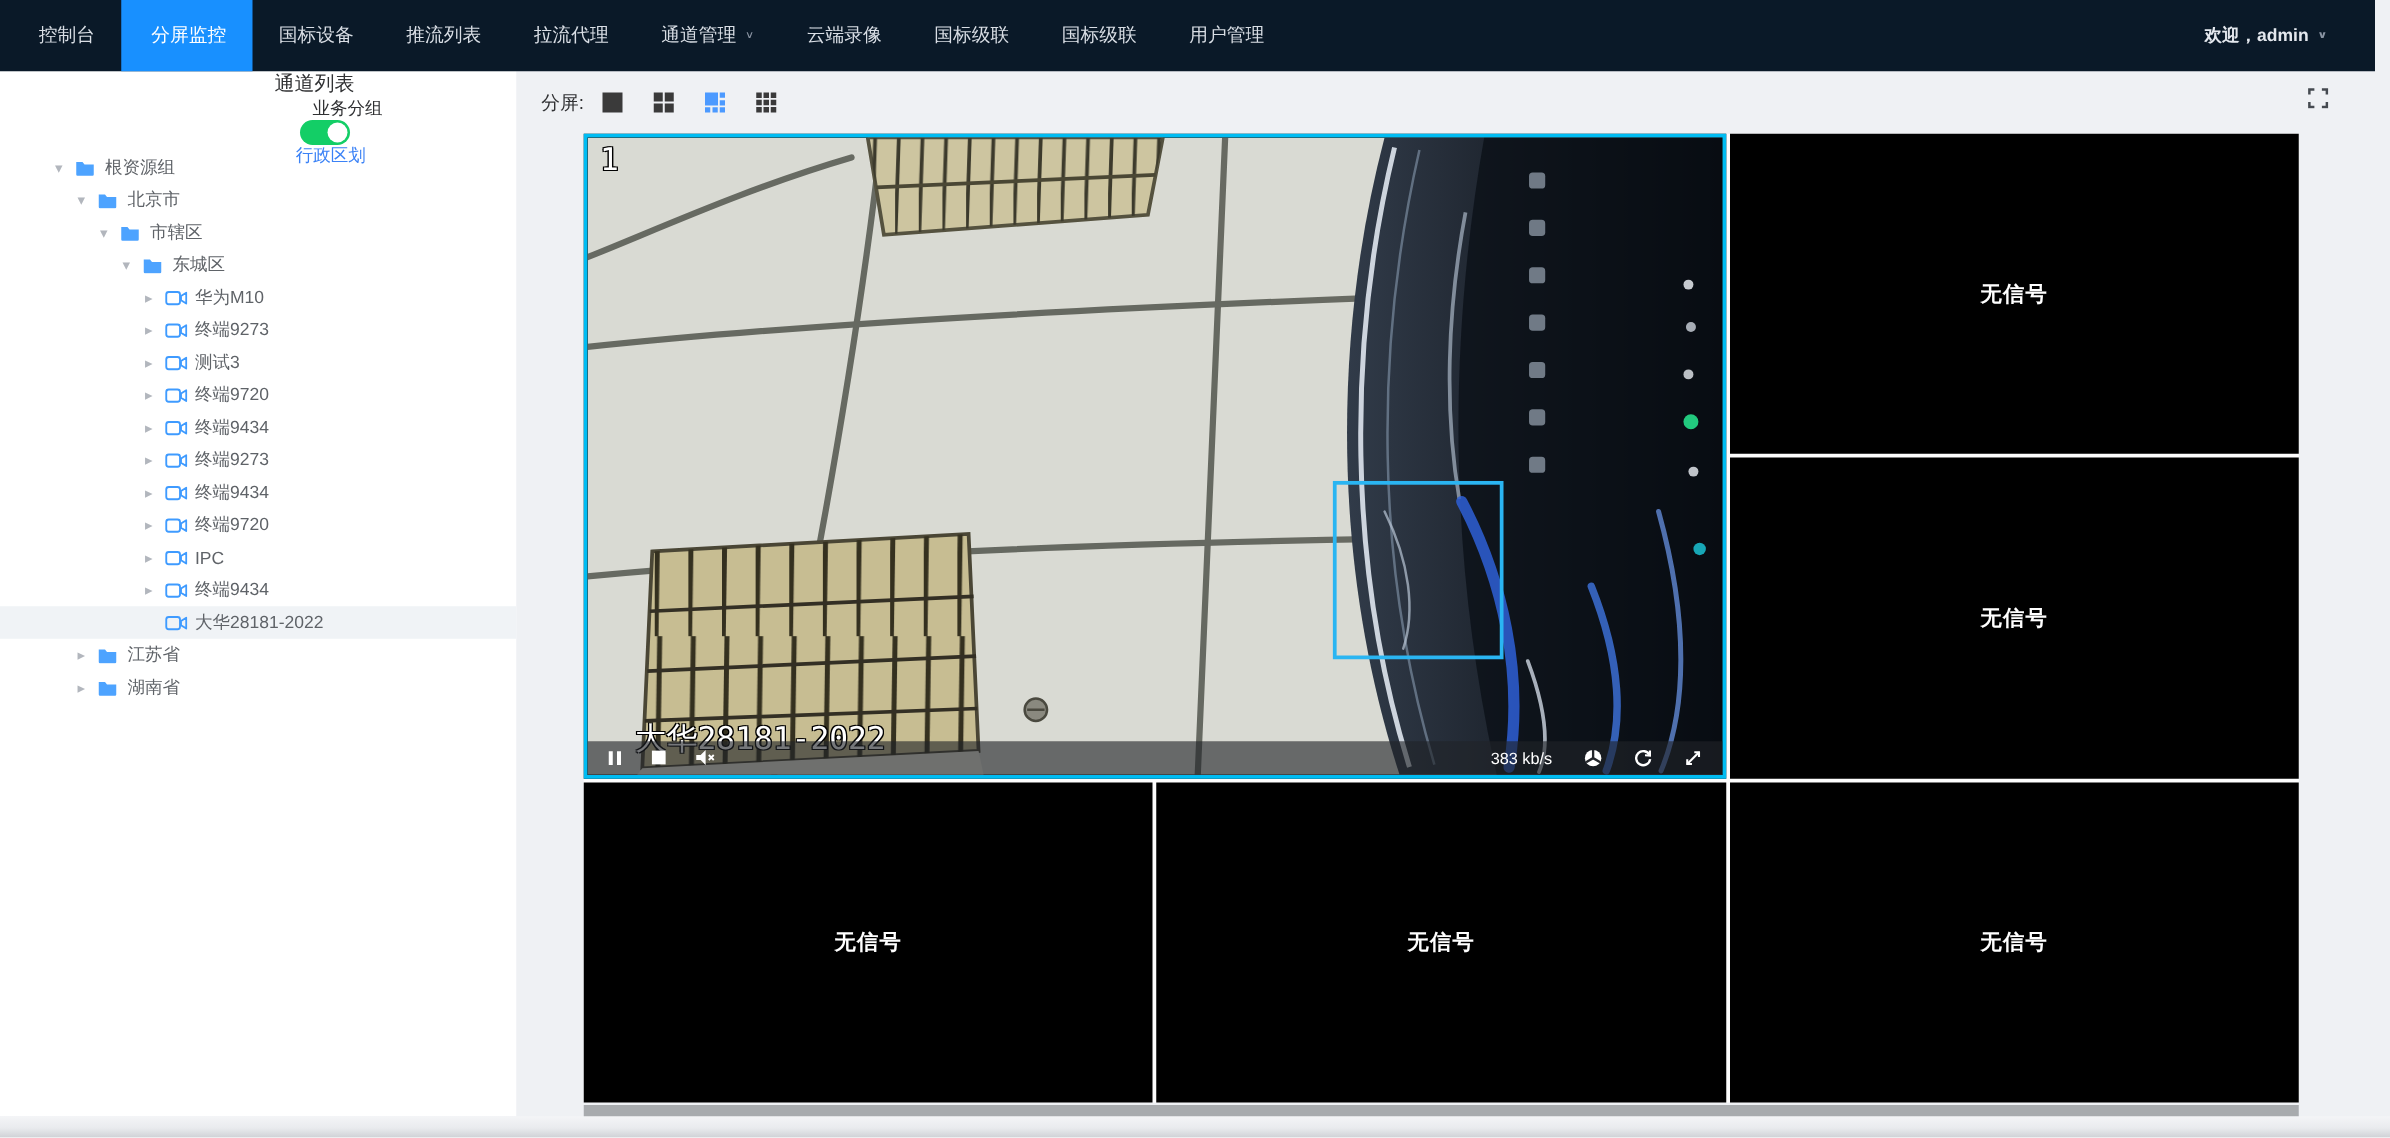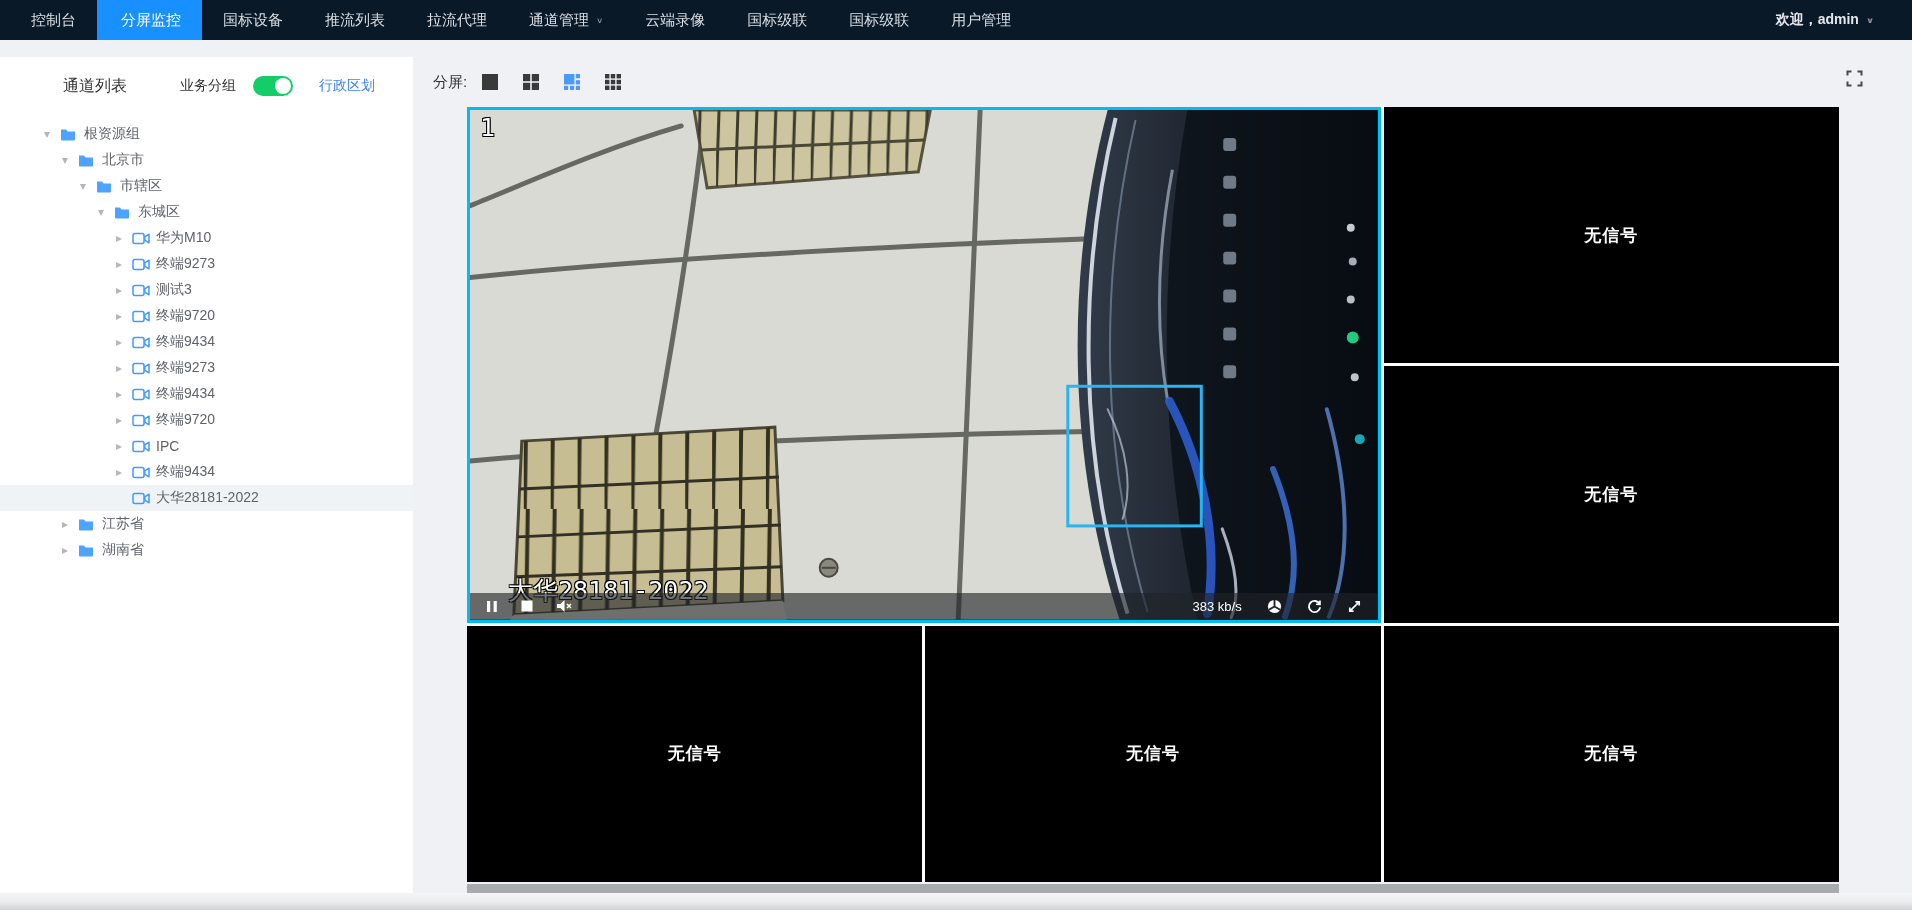--- a/index.html
+++ b/index.html
@@ -6,41 +6,41 @@
   html,body { width:1912px; height:910px; overflow:hidden; }
   body {
     background:#eff1f4;
     font-family:"Liberation Sans","DejaVu Sans",sans-serif;
     position:relative;
   }
   [data-interactable="true"] { cursor:pointer; }
 
   
   .topnav {
-    position:absolute; top:0; left:0; right:0; height:40px;
+    position:absolute; top:0; left:0; right:12px; height:57px;
     background:#0a1928; display:flex; align-items:stretch;
     padding-left:10px; z-index:10;
   }
   .nav-item {
     display:flex; align-items:center; padding:0 21px;
     color:#d9dee5; font-size:15px; white-space:nowrap;
   }
   .nav-item.active { background:#1890ff; color:#ffffff;padding-left:24px; }
   .nav-caret { font-size:10px; color:#8a94a3; margin-left:7px; transform:scaleY(.8); }
   .nav-right {
     margin-left:auto; display:flex; align-items:center;
     padding-right:38px; color:#e4e8ee; font-size:14px;font-weight:bold;
   }
 
   
   .sidebar {
     position:absolute; top:57px; left:0; width:413px; height:836px;
     background:#ffffff; overflow:hidden; z-index:5;
   }
-  .sidebar-header { display:flex; align-items:center; height:58px; padding-left:63px; }
+  .sidebar-header { display:flex; align-items:center; height:58px; padding-left:90px;flex-direction:column; }
   .sidebar-title { font-size:16px; color:#303133; }
   .group-label { font-size:14px; color:#303133; margin-left:53px; }
   .toggle {
     width:40px; height:20px; border-radius:10px; background:#13ce66;
     position:relative; margin-left:17px; flex:none;
   }
   .toggle .knob {
     position:absolute; top:2px; right:2px; width:16px; height:16px;
     border-radius:50%; background:#ffffff;
   }

